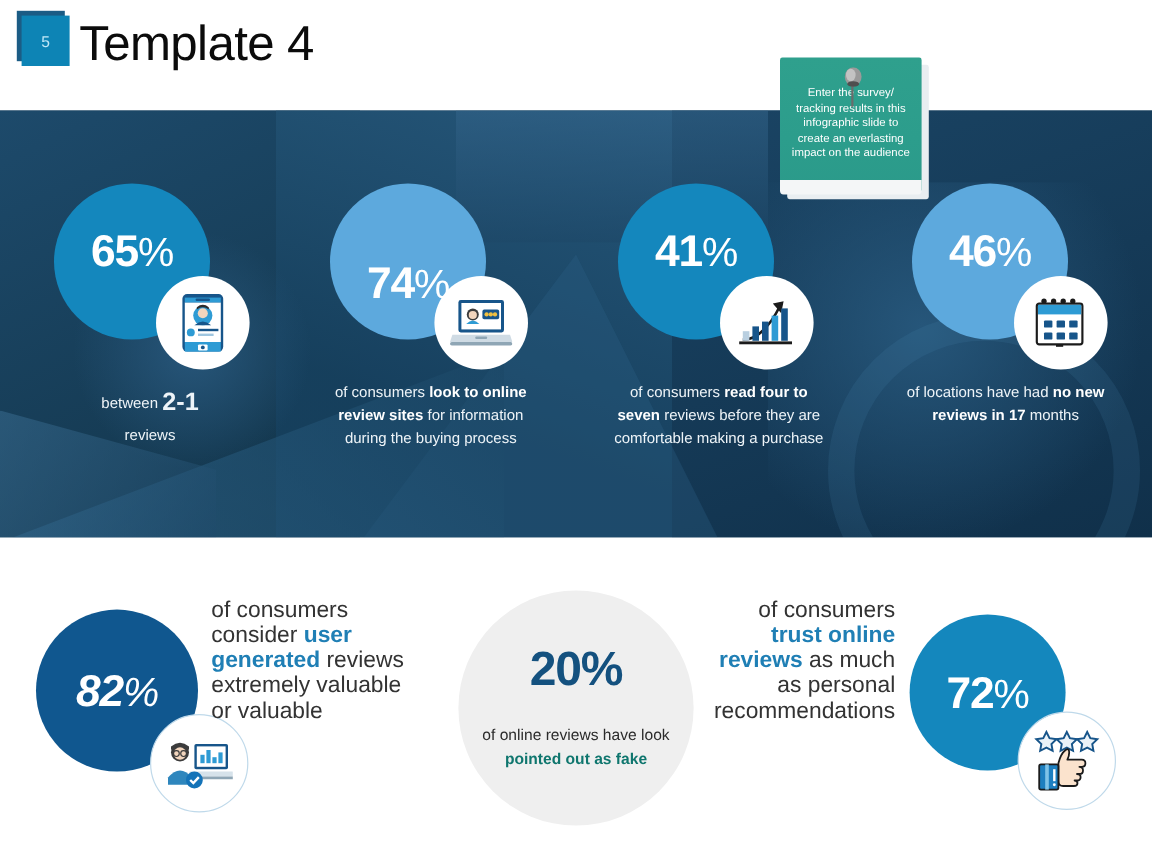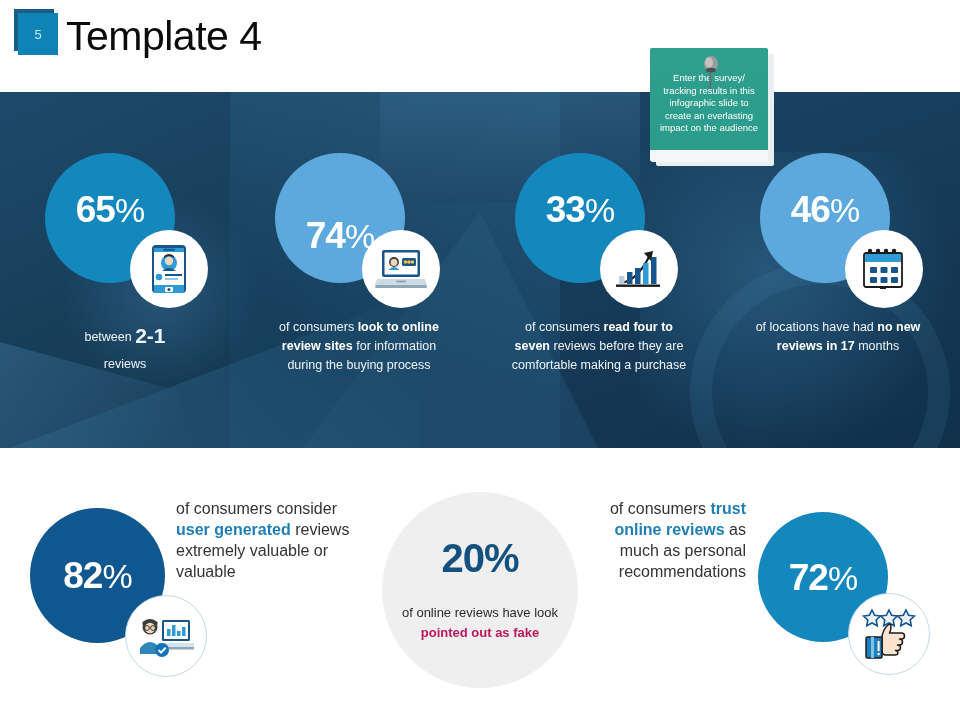--- a/index.html
+++ b/index.html
@@ -80,29 +80,29 @@
   }
   .cap {
     position: absolute; color: #eef4f8; font-size: 12.5px; line-height: 19px;
     text-align: center;
   }
   .cap b { font-weight: 700; color: #ffffff; }
   .cap .big { font-size: 21px; font-weight: 700; vertical-align: -2px; }
 
   
   .lower { position: absolute; left: 0; top: 448px; width: 960px; height: 272px; background:#fff; }
-  .lcap { position: absolute; font-size: 16px; line-height: 21px; color: #333; }
+  .lcap { position: absolute; font-size: 19px; line-height: 21px; color: #333; }
   .lcap b { color: #1f7fb5; font-weight: 700; }
   .gray-circle {
     position: absolute; border-radius: 50%; background: #efefef;
     display: flex; flex-direction: column; align-items: center;
   }
   .gray-circle .pct { color: #14517f; font-size: 40px; font-weight: 700; margin-top: 44px; letter-spacing:-1px;text-align:right;}
   .gray-circle .sub { font-size: 13px; line-height: 20px; color:#2b2b2b; text-align:center; margin-top: 22px; width: 160px;}
-  .gray-circle .sub b { color:#be185d; font-weight:700; }
+  .gray-circle .sub b { color:#0f766e; font-weight:700; }
 
   
   .note-wrap { position: absolute; left: 650px; top: 48px; width: 112px; height: 118px; }
   .note-shadow {
     position:absolute; left:6px; top:6px; width:118px; height:112px;
     background: #e9eef1; border-radius: 2px;
   }
   .note {
     position:absolute; left:0; top:0; width:118px; height:112px;
     background: linear-gradient(180deg,#2fa08d 0%, #2c9d8c 60%, #2b9a8a 100%);
@@ -208,21 +208,21 @@
         <rect x="21" y="33.5" width="10" height="2" rx="1" fill="#8fa6b5"></rect>
       </svg>
     </div>
     <div class="cap" style="left:278px; top:318px; width:162px;">
       <span>of consumers </span><b>look to online review sites</b><span> for information during the buying process</span>
     </div>
   </div>
 
   <div class="stat">
     <div class="big-circle" style="left:515px; top:153px; width:130px; height:130px; background:#1487bd;">
-      <div class="pct"><span>33</span><span class="sym">%</span></div>
+      <div class="pct"><span>41</span><span class="sym">%</span></div>
     </div>
     <div class="icon-circle" style="left:600px; top:230px; width:78px; height:78px;">
       <svg width="50" height="48" viewBox="0 0 50 48">
         <path d="M5 38 C16 38 26 30 36 10" stroke="#1b1b1b" stroke-width="2.2" fill="none"></path>
         <path d="M30 8 L39 6 L37 16 z" fill="#1b1b1b"></path>
         <rect x="5" y="31" width="5.5" height="8" fill="#b9cfe0"></rect>
         <rect x="13" y="27" width="5.5" height="12" fill="#17558a"></rect>
         <rect x="21" y="23" width="5.5" height="16" fill="#17558a"></rect>
         <rect x="29" y="18" width="5.5" height="21" fill="#2e9bd4"></rect>
         <rect x="37" y="12" width="5.5" height="27" fill="#17558a"></rect>
@@ -265,21 +265,21 @@
     </div>
     <div class="cap" style="left:748px; top:318px; width:180px;">
       <span>of locations have had </span><b>no new reviews in 17</b><span> months</span>
     </div>
   </div>
 
   <div class="lower"></div>
 
   <div class="stat">
     <div class="big-circle" style="left:30px; top:508px; width:135px; height:135px; background:#10578f; align-items:center;">
-      <div class="pct" style="margin-top:0;"><span>82</span><span class="sym">%</span></div>
+      <div class="pct" style="margin-top:0;font-style:italic;"><span>82</span><span class="sym">%</span></div>
     </div>
     <div class="icon-circle" style="left:125px; top:595px; width:82px; height:82px; border:1px solid #bfd9ea;">
       <svg width="56" height="44" viewBox="0 0 56 44">
         <circle cx="12" cy="13" r="7.5" fill="#3c3c3c"></circle>
         <circle cx="12" cy="14" r="5.2" fill="#f2d5bd"></circle>
         <path d="M4.5 11 q7.5 -7 15 0 l0 -3 q-7.5 -6 -15 0 z" fill="#3c3c3c"></path>
         <circle cx="9" cy="14" r="2.4" fill="none" stroke="#3c3c3c" stroke-width="1"></circle>
         <circle cx="15" cy="14" r="2.4" fill="none" stroke="#3c3c3c" stroke-width="1"></circle>
         <path d="M2 34 q10 -12 20 0 l0 6 H2 z" fill="#2e86bd"></path>
         <rect x="24" y="6" width="28" height="21" rx="1.5" fill="#17558a"></rect>

